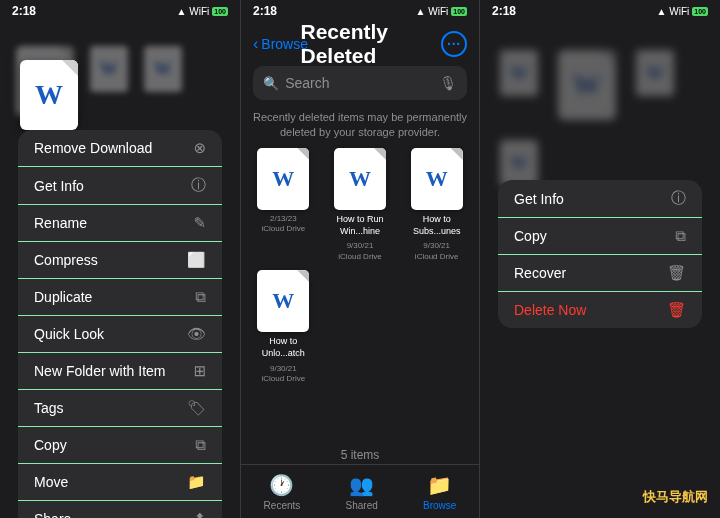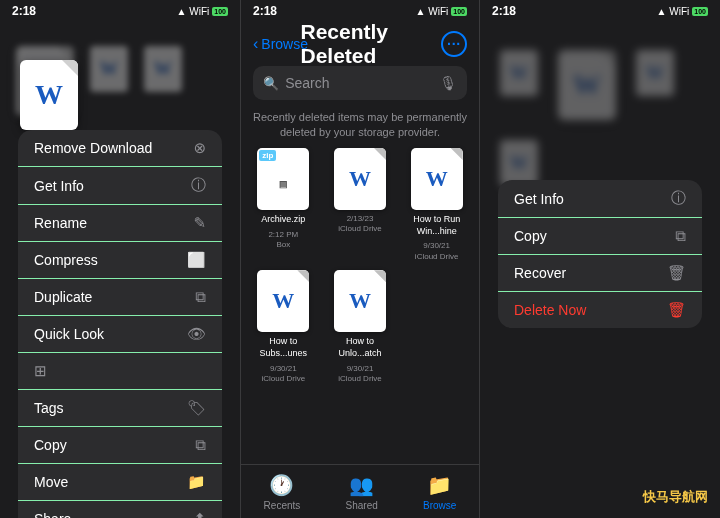--- a/index.html
+++ b/index.html
@@ -464,20 +464,21 @@
     </div>
     <div class="menu-item">
       <span class="menu-item-label">Duplicate</span>
       <span class="menu-icon">⧉</span>
     </div>
     <div class="menu-item">
       <span class="menu-item-label">Quick Look</span>
       <span class="menu-icon">👁</span>
     </div>
     <div class="menu-item">
+      <span class="menu-item-label">New Folder with Item</span>
       <span class="menu-icon">⊞</span>
     </div>
     <div class="menu-item">
       <span class="menu-item-label">Tags</span>
       <span class="menu-icon">🏷</span>
     </div>
     <div class="menu-item">
       <span class="menu-item-label">Copy</span>
       <span class="menu-icon">⧉</span>
     </div>
@@ -518,31 +519,20 @@
   <div class="search-bar">
     <span class="search-icon-wrap">🔍</span>
     <span class="search-placeholder">Search</span>
     <span class="mic-icon">🎙</span>
   </div>
 
   <div class="deleted-notice">Recently deleted items may be permanently deleted by your storage provider.</div>
 
   <div class="files-grid">
 
-    <div class="file-cell">
-      <div class="zip-icon">
-        <span class="zip-badge">zip</span>
-        <span style="margin-top:10px; font-size:9px; color:#555;">▤</span>
-      </div>
-      <div class="file-name">Archive.zip</div>
-      <div class="file-meta">
-        <span>2:12 PM</span><br>
-        <span>Box</span>
-      </div>
-    </div>
 
     <div class="file-cell">
       <div class="mid-doc-icon">
         <span class="w-letter">W</span>
       </div>
       <div class="file-meta">
         <span>2/13/23</span><br>
         <span>iCloud Drive</span>
       </div>
     </div>
@@ -575,20 +565,21 @@
       </div>
       <div class="file-name">How to Unlo...atch</div>
       <div class="file-meta">
         <span>9/30/21</span><br>
         <span>iCloud Drive</span>
       </div>
     </div>
 
   </div>
 
+  <div class="items-count">5 items</div>
 
   <div class="tab-bar">
     <div class="tab-item tab-inactive">
       <span class="tab-icon">🕐</span>
       <span class="tab-label">Recents</span>
     </div>
     <div class="tab-item tab-inactive">
       <span class="tab-icon">👥</span>
       <span class="tab-label">Shared</span>
     </div>

